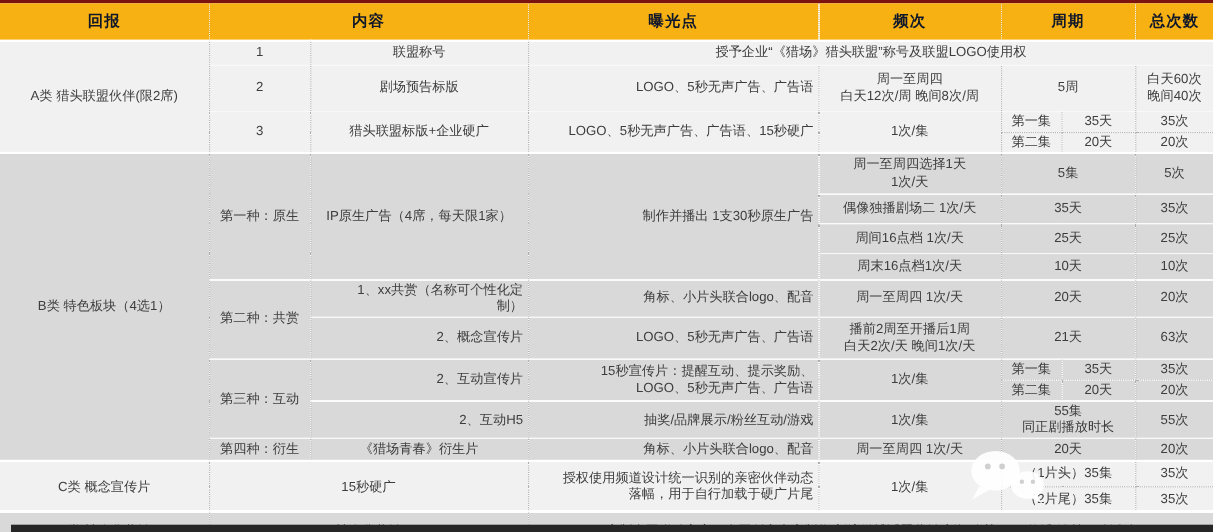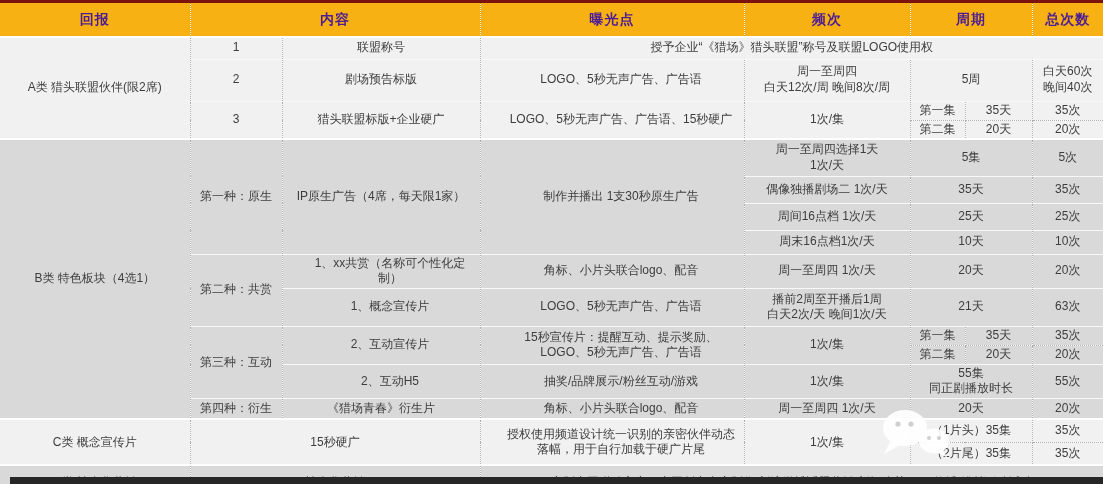--- a/index.html
+++ b/index.html
@@ -24,37 +24,37 @@
   table.grid{border-style:hidden;}
   th,td{
     padding:1px 4px;
     text-align:center;
     vertical-align:middle;
     white-space:pre-line;
     overflow:hidden;
   }
   th{
     background:#f7b113;
-    color:#4c1d95;
+    color:#0f172a;
     font-size:14px;
     font-weight:bold;
     letter-spacing:1px;
     height:31px;
     border:1px dotted #dd9d15;
     border-bottom:2px solid #ffffff;
   }
   td{
     border:1px dotted #adadad;
     border-top:1px solid #f8f8f8;
   }
   tr.sep td{border-top:2px solid #ffffff;}
   tr.dot td{border-top:1px dotted #adadad;}
   .sec-a td,.sec-c td{background:#f1f1f1;}
   .sec-b td,.sec-d td{background:#d9d9d9;}
-  td.left{text-align:center;padding-left:22px;}
+  td.left{text-align:right;padding-left:22px;}
   .watermark{
     position:absolute;
     left:878px;top:404px;
     display:flex;align-items:center;
     pointer-events:none;
   }
   .wm-text{
     font-size:36px;
     font-weight:bold;
     letter-spacing:3px;
@@ -150,21 +150,21 @@
       </tr>
       <tr class="sec-b" style="height:22px">
         <td rowspan="2">第二种：共赏</td>
         <td class="left">1、xx共赏（名称可个性化定制）</td>
         <td class="left">角标、小片头联合logo、配音</td>
         <td>周一至周四 1次/天</td>
         <td colspan="2">20天</td>
         <td>20次</td>
       </tr>
       <tr class="sec-b" style="height:38px">
-        <td class="left">1、概念宣传片</td>
+        <td class="left">2、概念宣传片</td>
         <td class="left">LOGO、5秒无声广告、广告语</td>
         <td>播前2周至开播后1周
 白天2次/天 晚间1次/天</td>
         <td colspan="2">21天</td>
         <td>63次</td>
       </tr>
       <tr class="sec-b" style="height:19px">
         <td rowspan="3">第三种：互动</td>
         <td rowspan="2" class="left">2、互动宣传片</td>
         <td rowspan="2" class="left">15秒宣传片：提醒互动、提示奖励、

